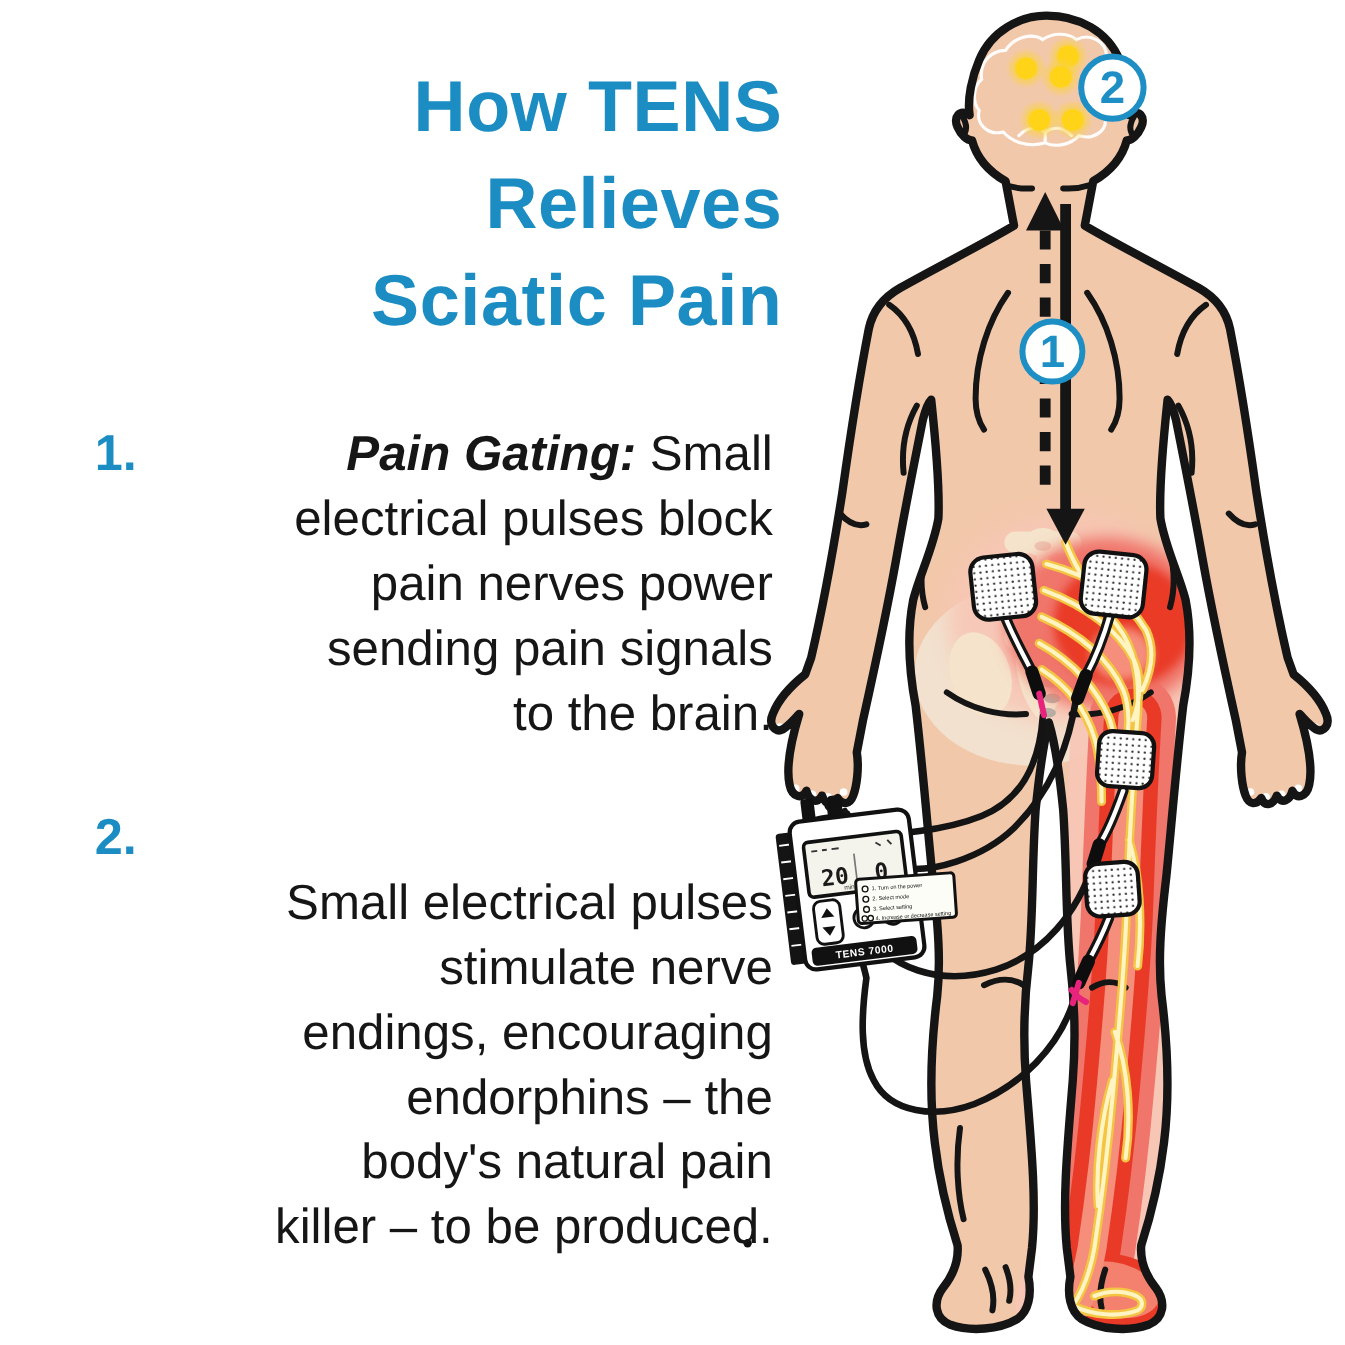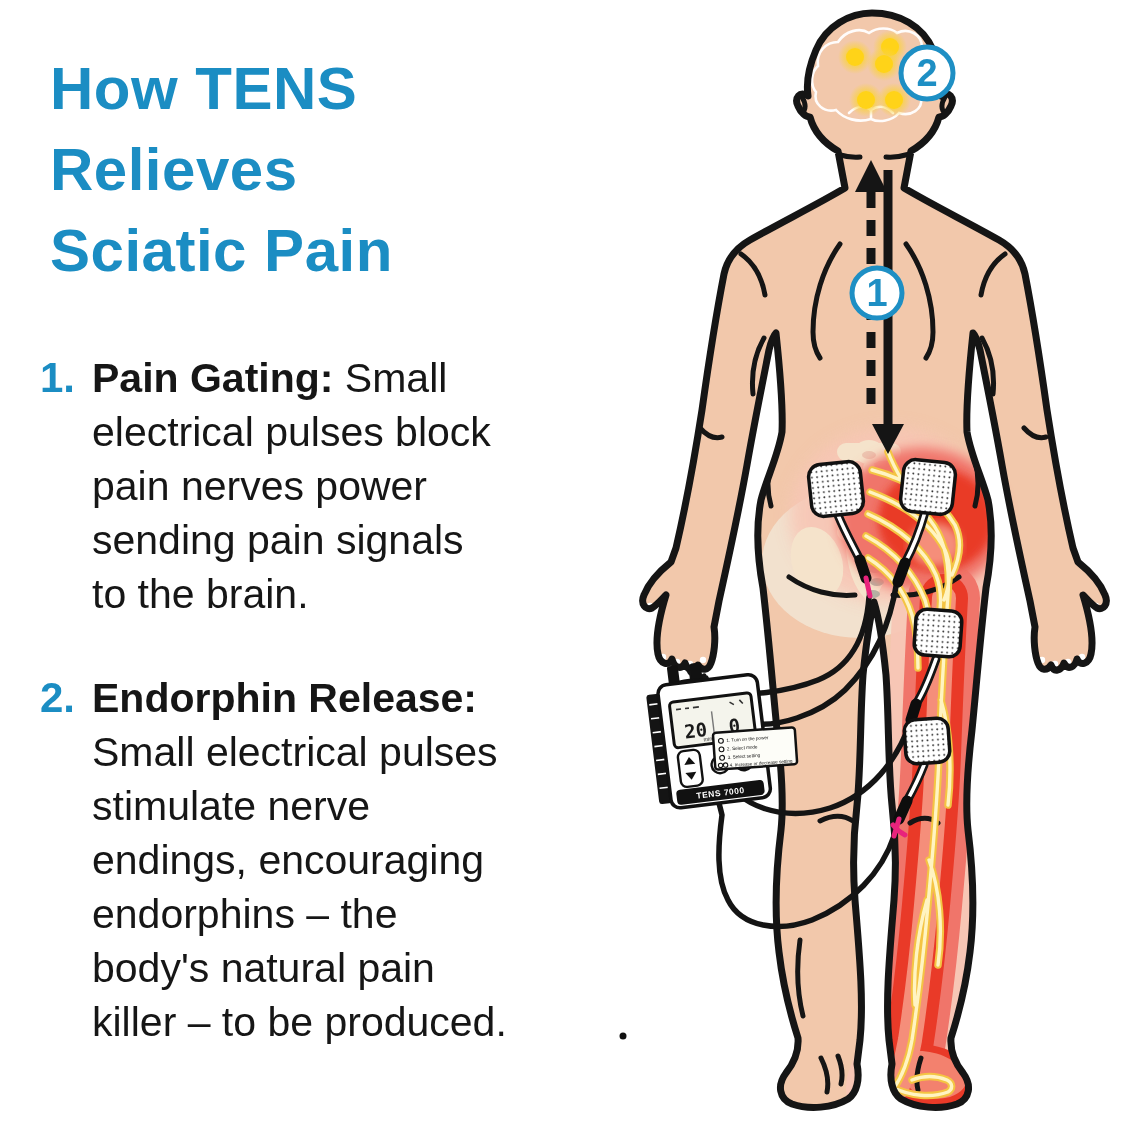--- a/index.html
+++ b/index.html
@@ -1,27 +1,27 @@
 <!DOCTYPE html>
 <html style="--accent-blue: #1B8DC3; --skin: #F2C8AB; --outline-black: #151515; --pain-light: #F7C6B5; --pain-mid: #F0756A; --pain-deep: #E93A28; --pain-core: #F58E7A; --nerve-outer: #F4C443; --nerve-inner: #FFF4C2; --endorphin-yellow: #FFD318; --bone-cream: #F5E3CB; --wire-pink: #E8237C;"><head>
 <meta charset="utf-8">
 <style>
   html,body{margin:0;padding:0;}
   body{width:1121px;height:1121px;position:relative;background:#ffffff;overflow:hidden;
        font-family:"Liberation Sans",sans-serif;}
   .stage{position:absolute;inset:0;width:1121px;height:1121px;}
   svg.art{position:absolute;left:0;top:0;z-index:1;}
-  .text-col{position:absolute;left:40px;top:48px;width:590px;z-index:2;}
+  .text-col{position:absolute;left:62px;top:48px;width:590px;z-index:2;text-align:right;}
   .title{margin:0 0 60px 10px;font-weight:800;font-size:60px;line-height:81px;letter-spacing:.5px;
          color:var(--accent-blue,#1B8DC3);white-space:pre-line;}
   .step{display:flex;align-items:flex-start;margin:0 0 50px 0;}
   .step-num{flex:0 0 52px;font-weight:800;font-size:42px;line-height:54px;
             color:var(--accent-blue,#1B8DC3);}
   .step-text{margin:0;width:530px;font-size:41px;line-height:54px;color:#161616;font-weight:400;}
-  .step-text strong{font-weight:800;}
+  .step-text strong{font-weight:800;font-style:italic;}
   .pre{white-space:pre-line;}
   
   .skin{fill:var(--skin,#F2C8AB);}
   .outline{fill:none;stroke:#151515;stroke-width:7;stroke-linejoin:round;stroke-linecap:round;}
   .detail{fill:none;stroke:#151515;stroke-width:5;stroke-linecap:round;}
   .brainline{fill:none;stroke:#ffffff;stroke-width:2.6;stroke-linecap:round;opacity:.95;}
   .wire{fill:none;stroke:#141414;stroke-width:5.5;stroke-linecap:round;}
   .leadblack{fill:none;stroke:#141414;stroke-width:9;stroke-linecap:round;}
   .leadwhite{fill:none;stroke:#ffffff;stroke-width:3.6;stroke-linecap:round;}
   .connector{fill:none;stroke:#0d0d0d;stroke-width:11;stroke-linecap:round;}
@@ -47,21 +47,21 @@
       <span class="step-num">1.</span>
       <p class="step-text"><strong>Pain Gating: </strong><span class="pre">Small
 electrical pulses block
 pain nerves power
 sending pain signals
 to the brain.</span></p>
     </div>
 
     <div class="step">
       <span class="step-num">2.</span>
-      <p class="step-text"><strong>Endorphin Release:</strong><span class="pre">
+      <p class="step-text"><span class="pre">
 Small electrical pulses
 stimulate nerve
 endings, encouraging
 endorphins – the
 body's natural pain
 killer – to be produced.</span></p>
     </div>
   </div>
 
   <svg class="art" width="1121" height="1121" viewBox="0 0 1121 1121">

